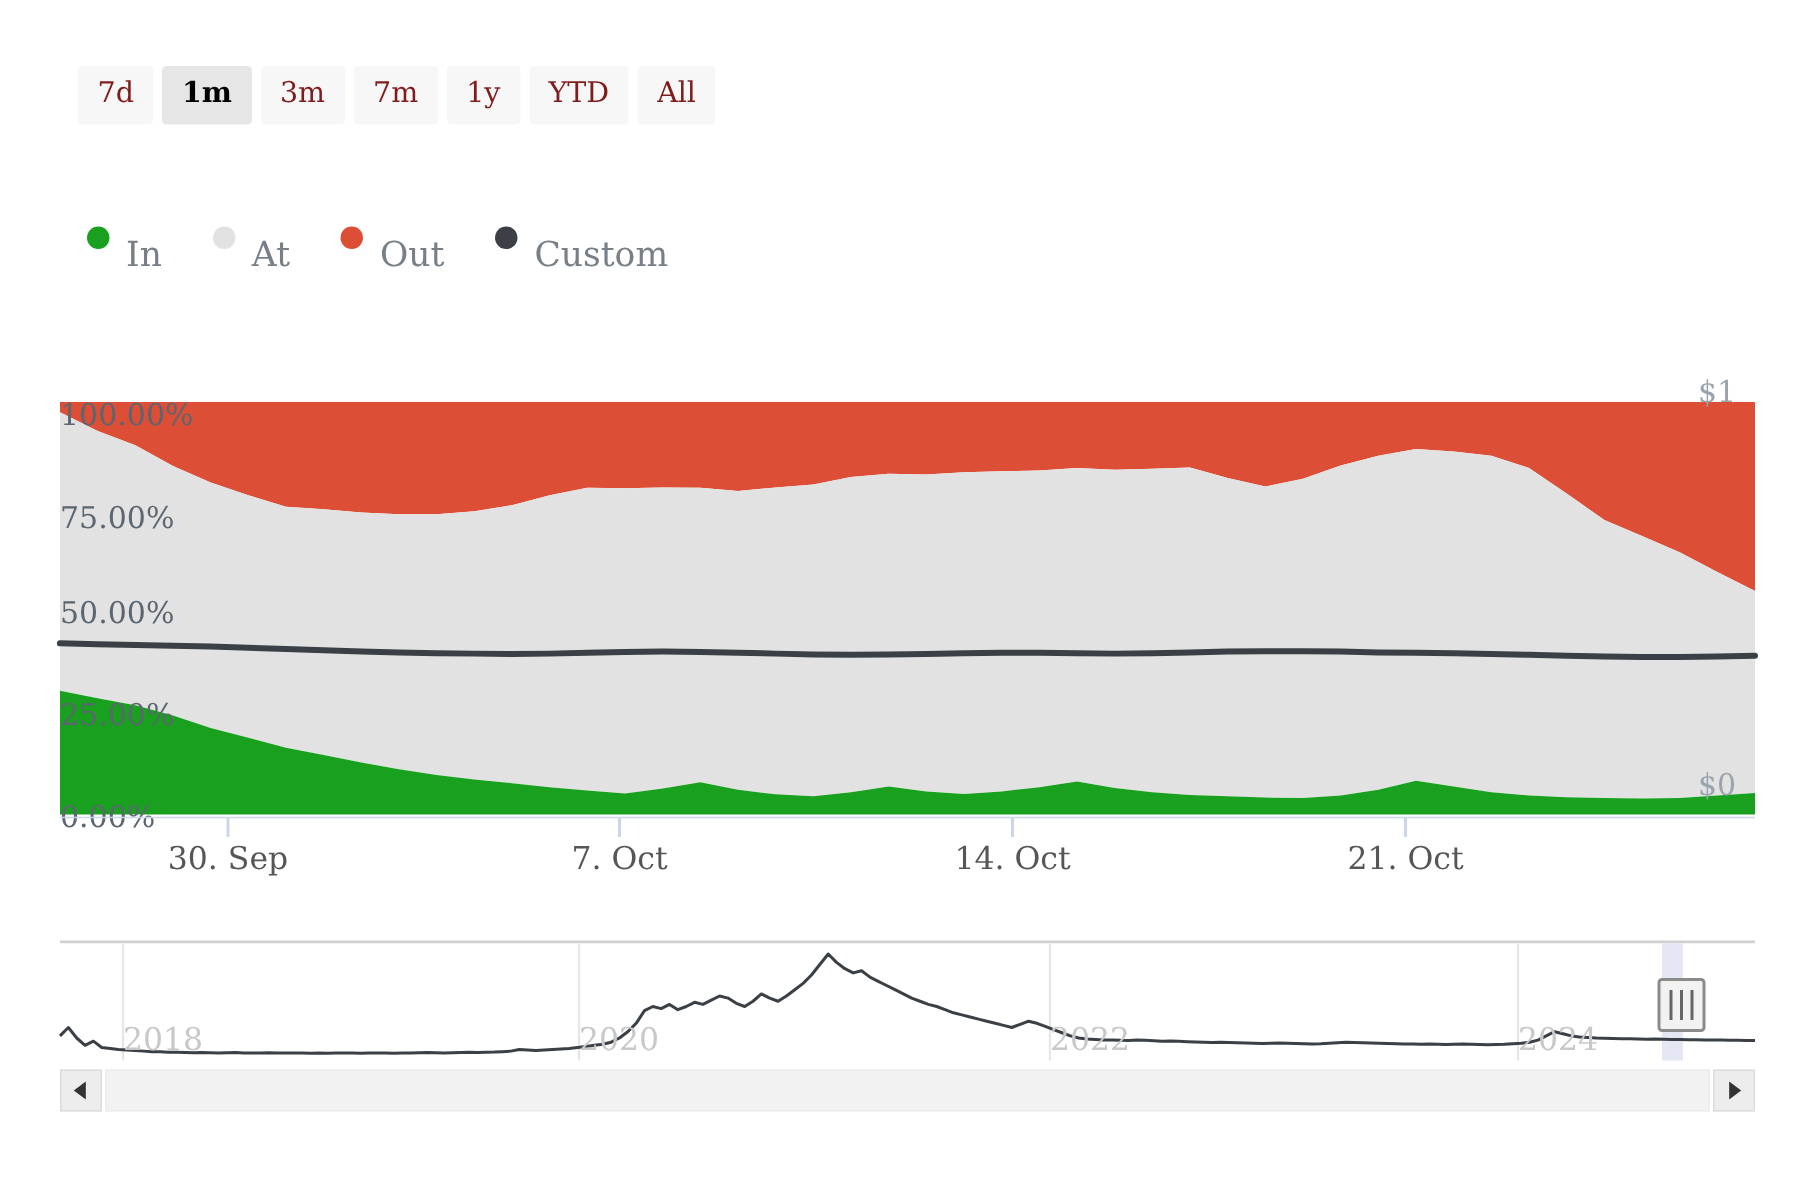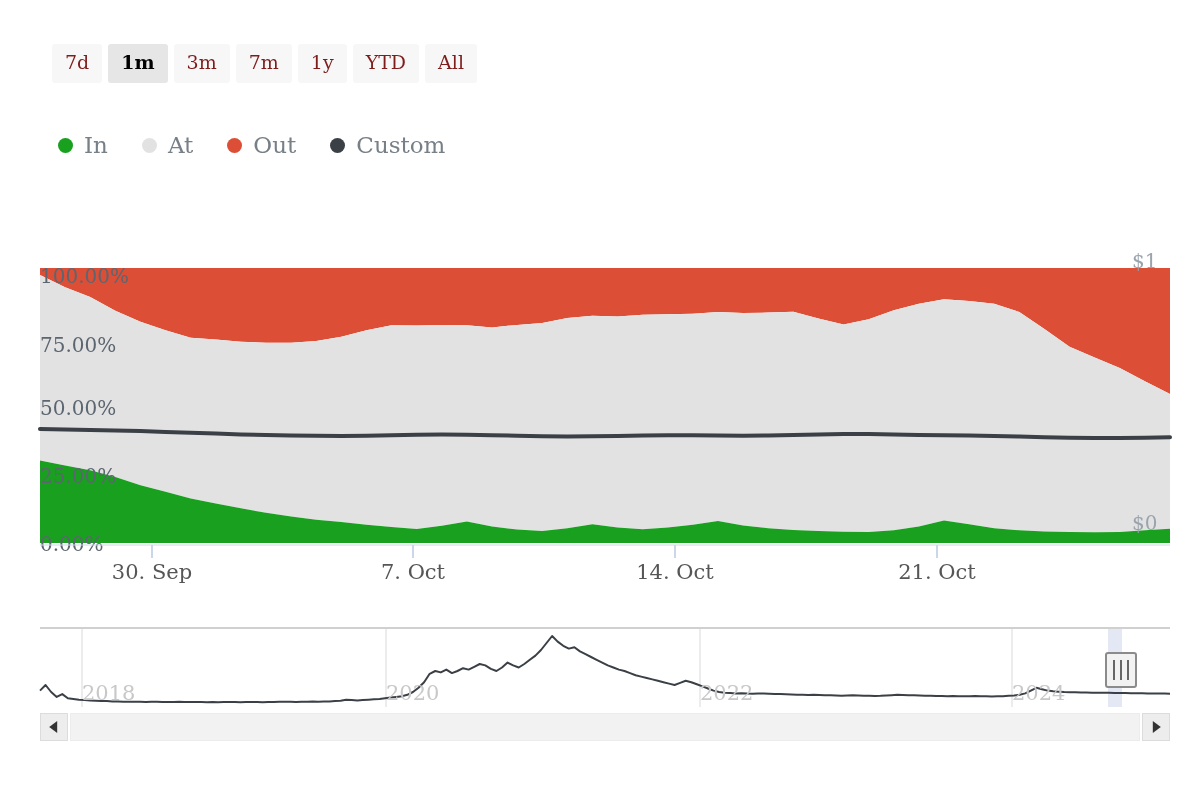--- a/index.html
+++ b/index.html
@@ -61,20 +61,21 @@
     width: 15px;
     height: 15px;
     border-radius: 50%;
     display: block;
   }
   .legend-label {
     font-family: "DejaVu Serif", "Liberation Serif", serif;
     font-size: 23px;
     color: #777f87;
     line-height: 1;
+    margin-top: 25px;
   }
 
   
   #chart-area {
     position: absolute;
     left: 0;
     top: 0;
     width: 1200px;
     height: 660px;
   }

